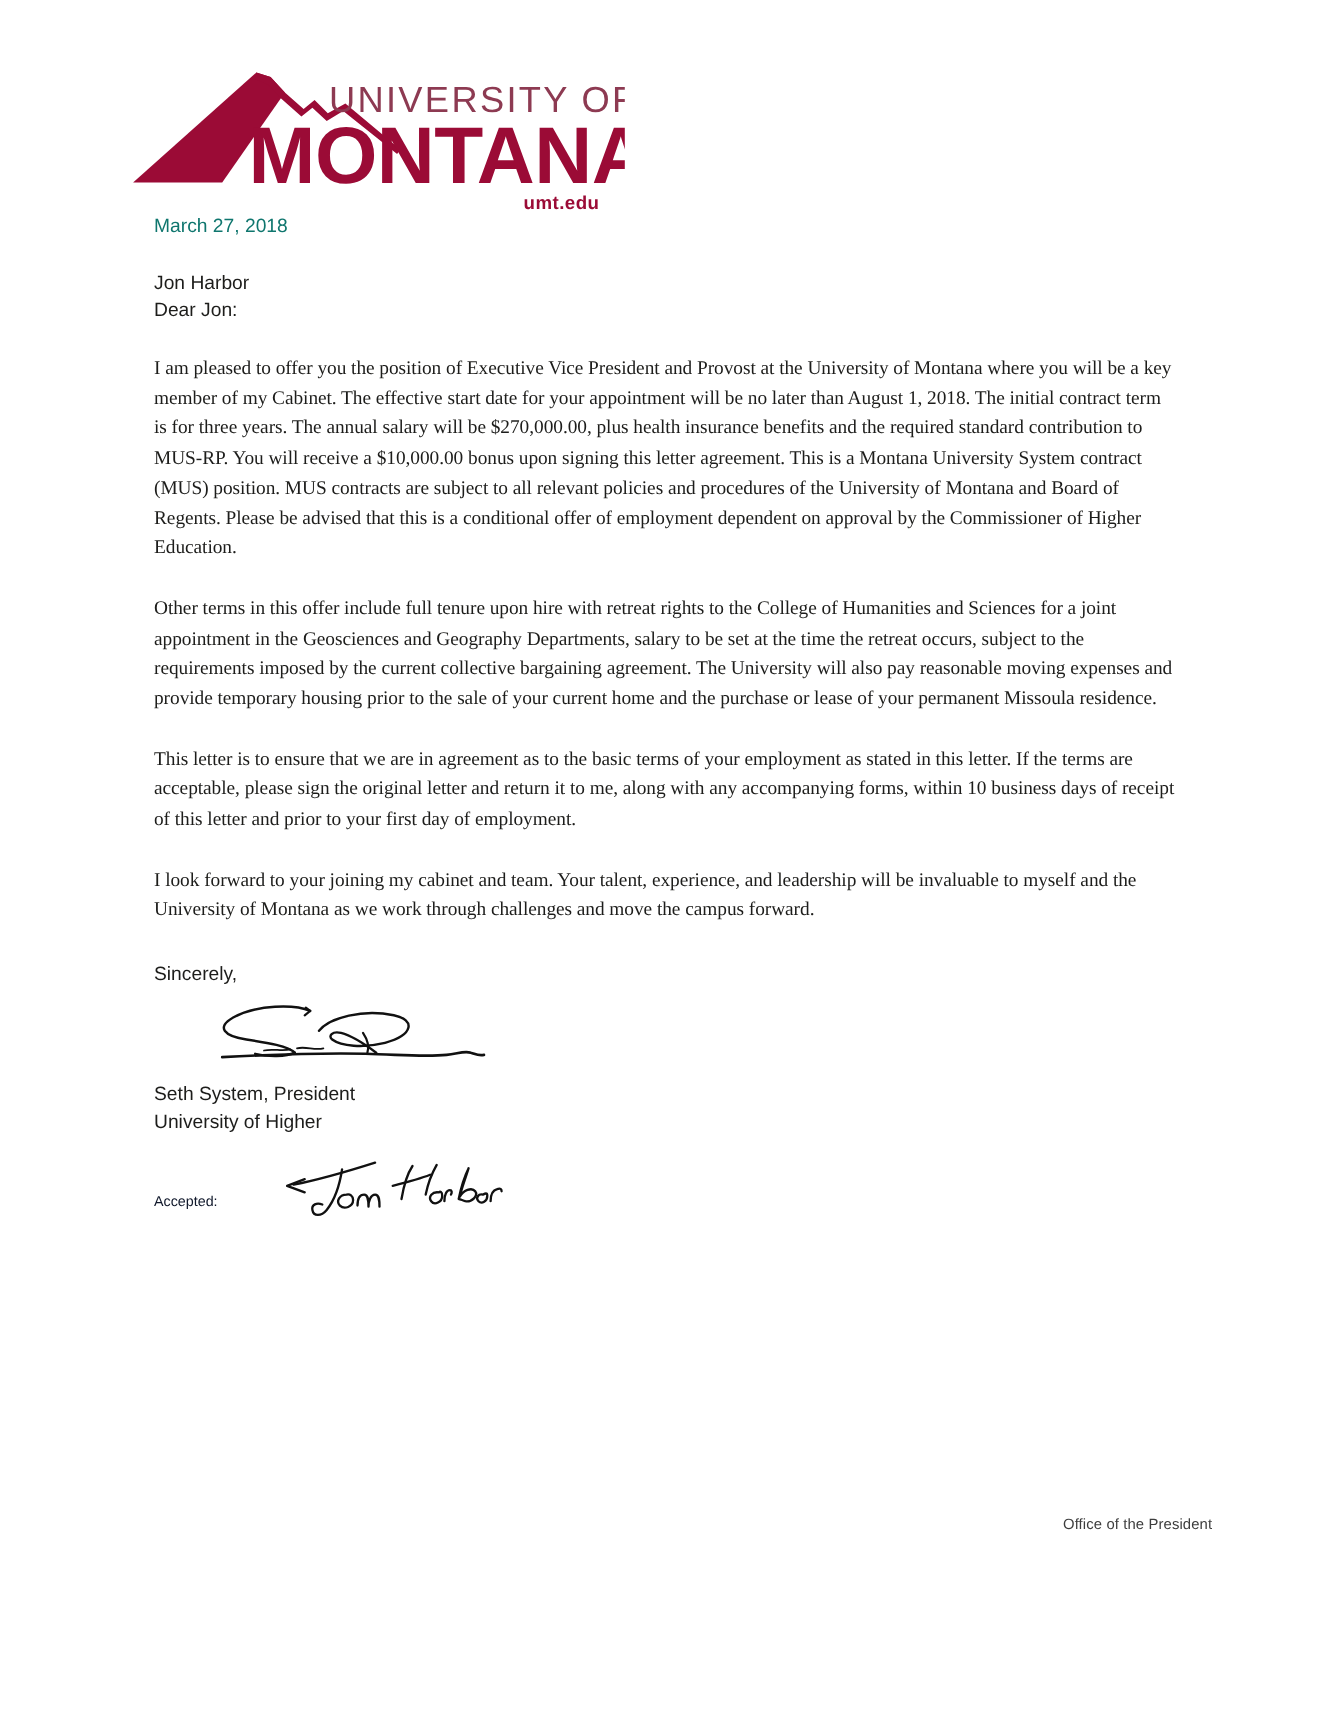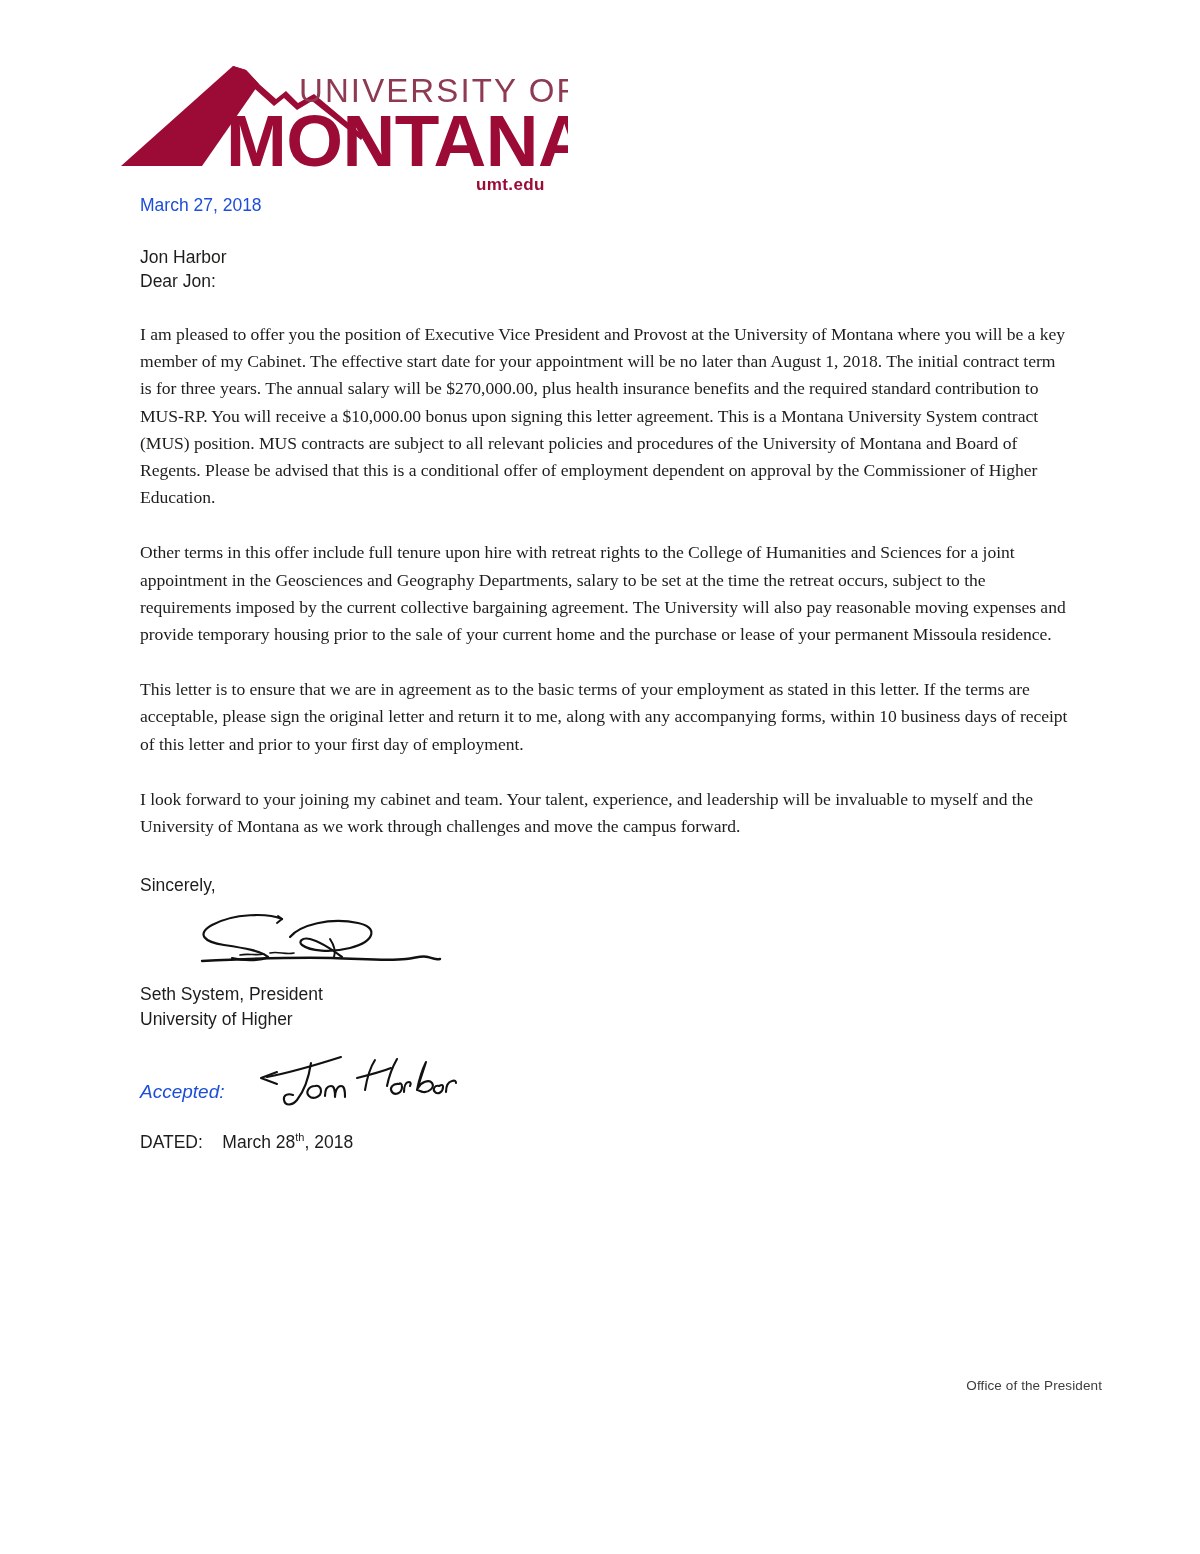--- a/index.html
+++ b/index.html
@@ -37,21 +37,21 @@
   
   .content {
     position: absolute;
     left: 140px;
     top: 193px;
     width: 930px;
   }
   .line-date {
     font-size: 17.5px;
     line-height: 24px;
-    color: #1d4ed8;
+    color: #0f766e;
   }
   .spacer-lg { height: 28px; }
   .line-name {
     font-size: 17.5px;
     line-height: 24px;
     color: #1d1d1b;
   }
   .salutation {
     font-size: 17.5px;
     line-height: 24px;
@@ -92,24 +92,23 @@
   
   .accepted-row {
     position: relative;
     margin-top: 34px;
     height: 52px;
   }
   .accepted-label {
     position: absolute;
     left: 0;
     top: 14px;
-    font-size: 19px;
-    line-height: 24px;
-    color: #1d4ed8;
-    font-style: italic;
+    font-size: 13px;
+    line-height: 24px;
+    color: #0f172a;
   }
   .accepted-sig {
     position: absolute;
     left: 113px;
     top: -16px;
     width: 210px;
     height: 62px;
   }
   .accepted-sig-svg { display: block; width: 210px; height: 62px; }
 
@@ -241,24 +240,19 @@
                      C 168 32, 176 29, 179 33 C 182 37, 176 43, 170 42
                      C 167 41, 165 40, 164 40 Z"></path>
             <path d="M186 36 C 182 35, 179 39, 182 42 C 185 45, 190 42, 190 37
                      C 190 34, 188 35, 186 36 Z"></path>
             <path d="M193 42 C 193 36, 195 32, 199 31 C 202 30, 203 31, 203 33"></path>
           </g>
         </svg>
       </div>
     </div>
 
-    <div class="dated-row">
-      <span>DATED:</span>
-      <span>&nbsp;&nbsp;</span>
-      <span>March 28</span><sup>th</sup><span>, 2018</span>
-    </div>
 
   </div>
 
   <div class="footer-office">Office of the President</div>
 
 
 </div>
 
 </body></html>

